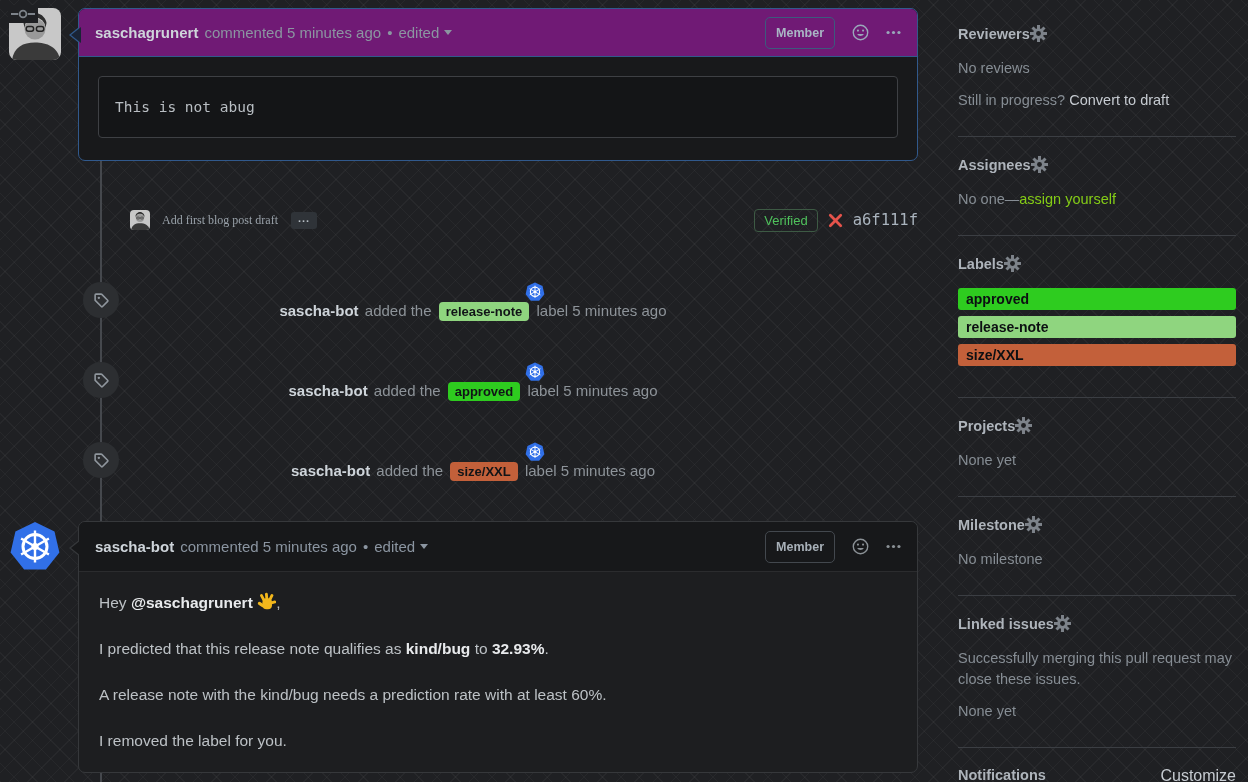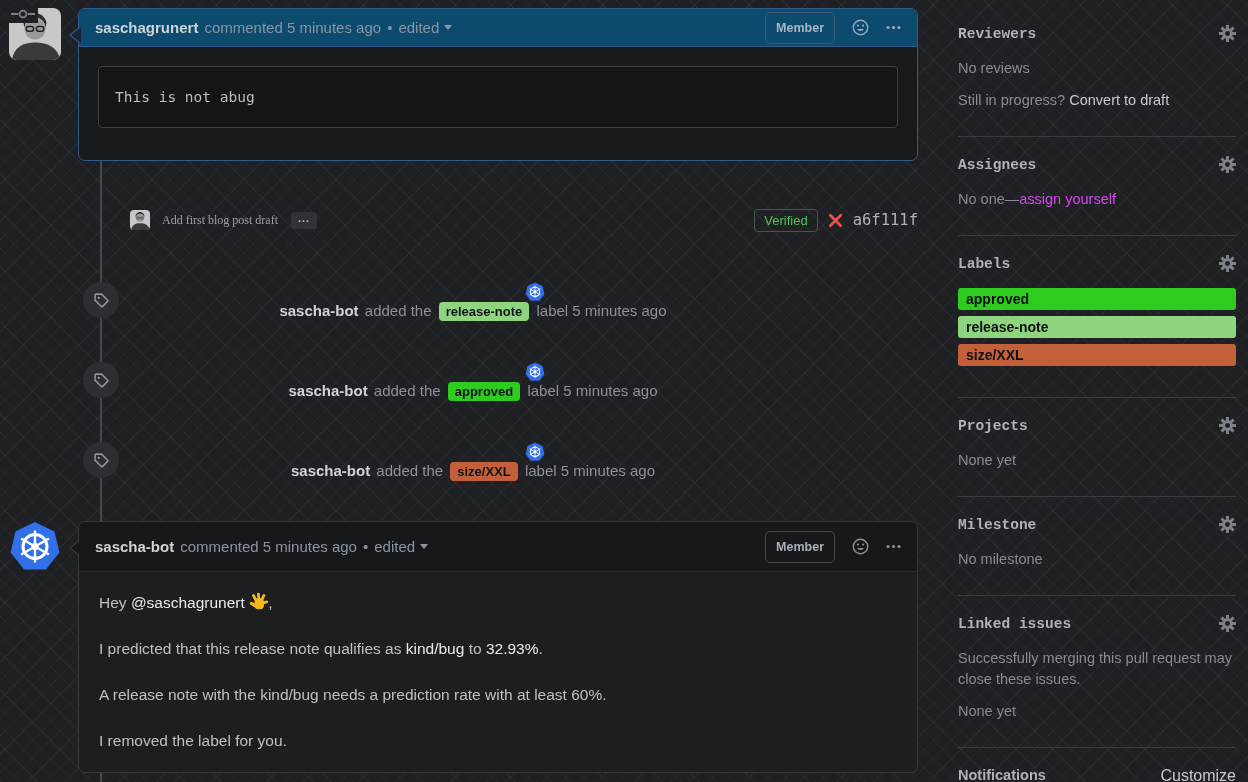--- a/index.html
+++ b/index.html
@@ -38,21 +38,21 @@
   .meta { color:#8b95a1; }
   .edited-btn { display:inline-flex; align-items:center; gap:5px; color:#8b95a1; cursor:pointer; }
   .caret-down { width:0; height:0; border-left:4px solid transparent; border-right:4px solid transparent; border-top:5px solid #8b95a1; display:inline-block; }
   .header-right { margin-left:auto; display:flex; align-items:center; gap:17px; }
   .member-badge { font-size:12.5px; font-weight:bold; padding:8px 10px; border-radius:5px; }
   .icon-btn { display:inline-flex; align-items:center; cursor:pointer; }
   .icon-btn svg { width:17px; height:17px; }
   .kebab svg { width:15px; height:5px; }
 
   #comment-1 { top:8px; background:#18191b; border:1px solid #31598c; height:153px; }
-  #comment-1 .comment-header { background:#0c4a6e; border-bottom:1px solid #31598c; height:38px; color:#9fb0c0;justify-content:space-between; }
+  #comment-1 .comment-header { background:#701a75; border-bottom:1px solid #31598c; height:48px; color:#9fb0c0;justify-content:space-between; }
   #comment-1 .member-badge { border:1px solid #3c5a7d; color:#a9b6c4; }
   #comment-1 .icon-btn { color:#9aa8ba; }
   .caret-notch, .caret-notch::after {
     position:absolute; width:0; height:0;
     border-top:8px solid transparent; border-bottom:8px solid transparent; content:"";
   }
   #comment-1 .caret-notch { left:-10px; top:18px; border-right:10px solid #31598c; }
   #comment-1 .caret-notch::after { left:2px; top:-8px; border-right:10px solid #1a2436; }
 
   .comment-body-1 { padding:19px; }
@@ -66,21 +66,21 @@
   #comment-2 { top:521px; background:#1d1e20; border:1px solid #36383b; height:252px; }
   #comment-2 .comment-header { background:#17181a; border-bottom:1px solid #2b2c2e; height:50px; border-radius:6px 6px 0 0; }
   #comment-2 .member-badge { border:1px solid #43484e; color:#a8b0b8; }
   #comment-2 .icon-btn { color:#8b9196; }
   #comment-2 .caret-notch { left:-10px; top:18px; border-right:10px solid #36383b; }
   #comment-2 .caret-notch::after { left:2px; top:-8px; border-right:10px solid #17181a; }
 
   .comment-body-2 { padding:20px; font-size:15.5px; color:#bcc1c5; }
   .comment-body-2 p { margin:0 0 24px; line-height:22px; }
   .comment-body-2 p:last-child { margin-bottom:0; }
-  .comment-body-2 b, .mention { font-weight:normal; color:#e8eaec; text-decoration:none; }
+  .comment-body-2 b, .mention { font-weight:bold; color:#e8eaec; text-decoration:none; }
   .wave-icon { display:inline-block; width:19px; height:19px; vertical-align:-3px; }
 
   
   #commit-row { position:absolute; left:78px; top:206px; width:840px; height:28px; display:flex; align-items:center; }
   #commit-icon { position:absolute; left:8px; top:5px; width:30px; height:18px; background:#1f2023; display:flex; align-items:center; justify-content:center; color:#7d838a; }
   #commit-icon svg { width:26px; height:16px; }
   #commit-row .avatar-sm { margin-left:52px; }
   .commit-msg { margin-left:12px; font-family:Liberation Serif, serif; font-size:12px; color:#99a1a9; text-decoration:none; }
   .expander { margin-left:13px; background:#2f3338; border-radius:3px; color:#b6bdc4; font-size:11px; font-weight:bold; letter-spacing:1px; padding:1px 7px 5px; line-height:11px; cursor:pointer; }
   .commit-right { margin-left:auto; display:flex; align-items:center; gap:9px; }
@@ -99,29 +99,29 @@
   .label-pill {
     display:inline-block; padding:2px 7px; border-radius:4px;
     font-size:13px; font-weight:bold; color:#111417; margin:0 3px;
   }
 
   
   #sidebar { position:absolute; left:958px; top:0; width:278px; }
   .sb-sec { padding:19px 0 25px; border-bottom:1px solid #3b3e43; }
   .sb-sec:first-child { padding-top:25px; }
   .sb-sec:last-child { border-bottom:none; }
-  .sb-head { display:flex; align-items:center; justify-content:space-between; margin-bottom:16px;font-family:Liberation Mono, monospace; }
+  .sb-head { display:flex; align-items:center; margin-bottom:16px; }
   .sb-title { font-size:14.5px; font-weight:bold; color:#aeb4bb; }
   .gear { width:17px; height:17px; color:#7d838a; cursor:pointer; }
   .gear svg { width:100%; height:100%; display:block; }
   .sb-text { font-size:14.5px; color:#868d94; line-height:21px; }
   .sb-row { margin-bottom:11px; }
   .sb-row:last-child { margin-bottom:0; }
   .sb-link { color:#c6cbd1; text-decoration:none; cursor:pointer; }
-  .sb-link.muted { color:#d946ef; }
+  .sb-link.muted { color:#84cc16; }
   .sb-label { display:block; padding:3px 8px; border-radius:3px; font-size:14px; font-weight:bold; color:#0c0f12; margin-bottom:6px; cursor:pointer; }
   #sec-notifications { display:flex; align-items:flex-start; justify-content:space-between; padding-bottom:0; }
 </style>
 </head>
 <body>
 
 <svg class="hidden-defs" aria-hidden="true">
   <symbol id="sym-person" viewBox="0 0 52 52">
     <rect width="52" height="52" fill="#c8c8c8"></rect>
     <circle cx="26" cy="21" r="10.5" fill="#999999"></circle>

